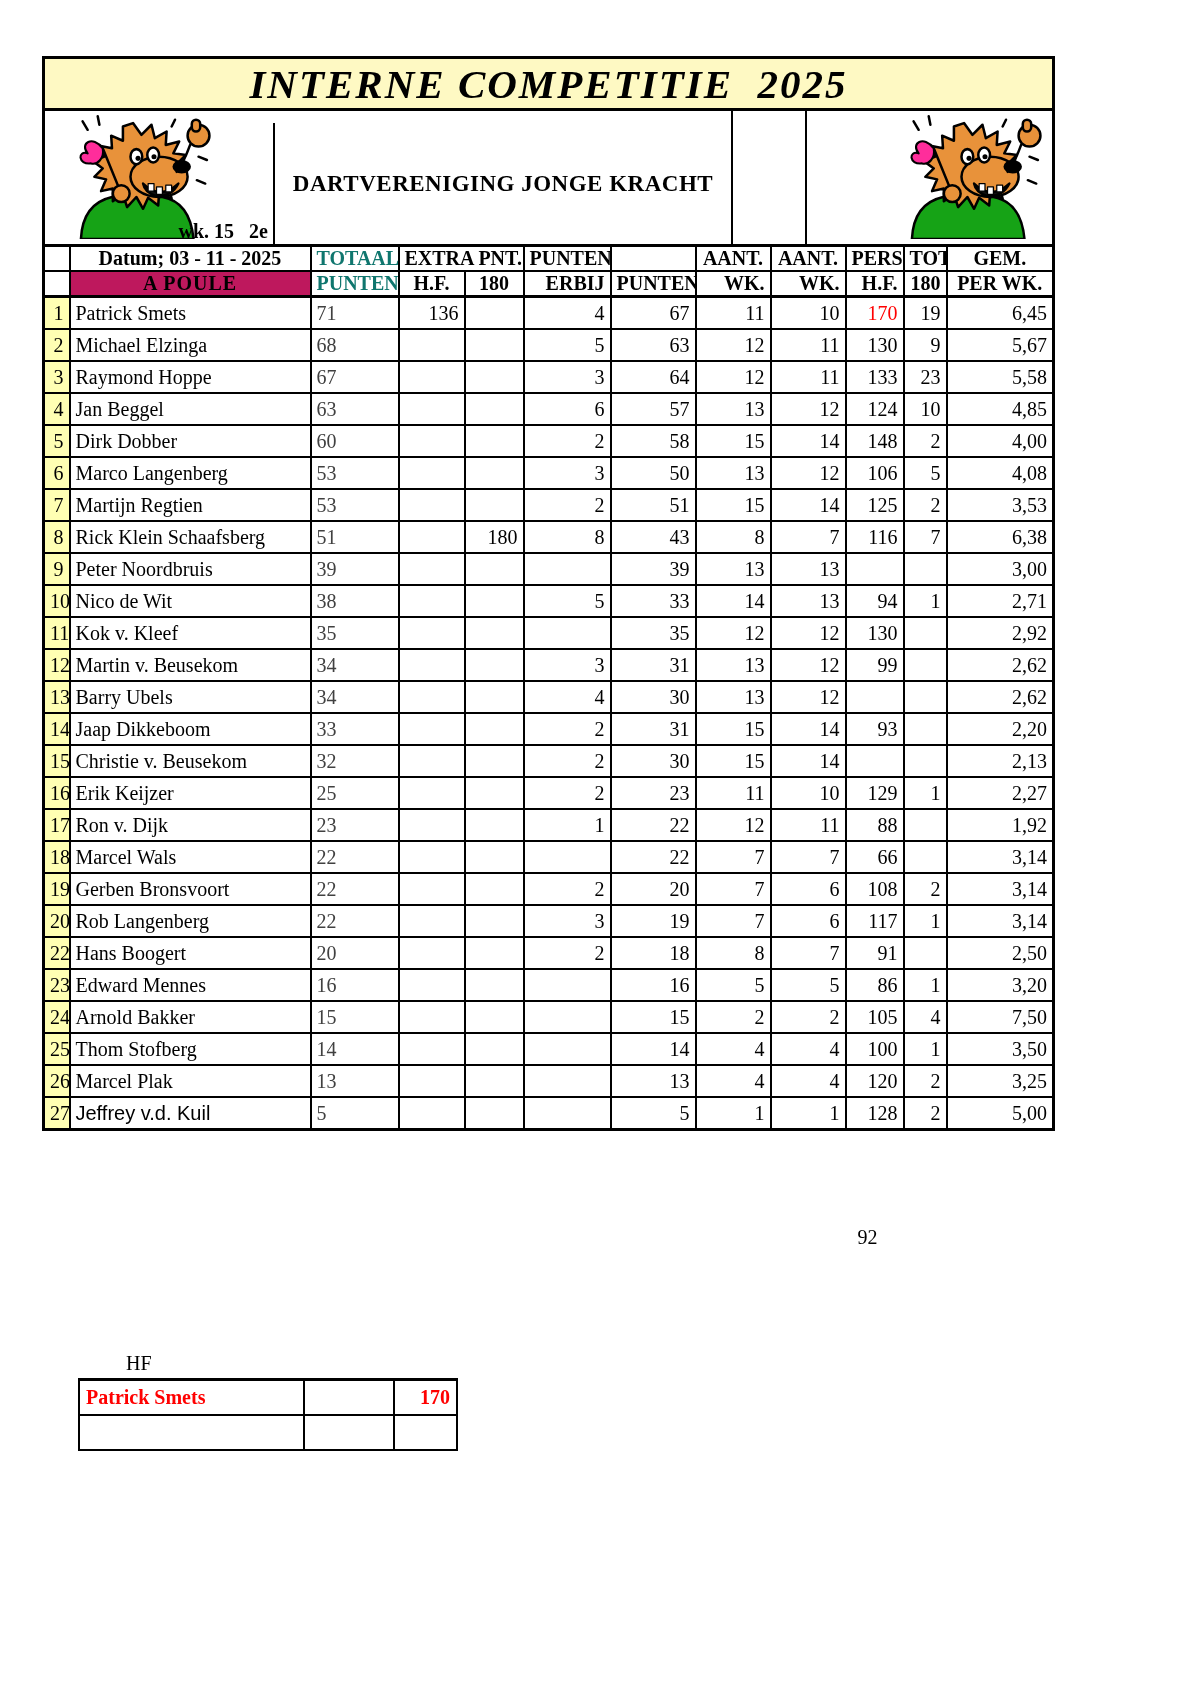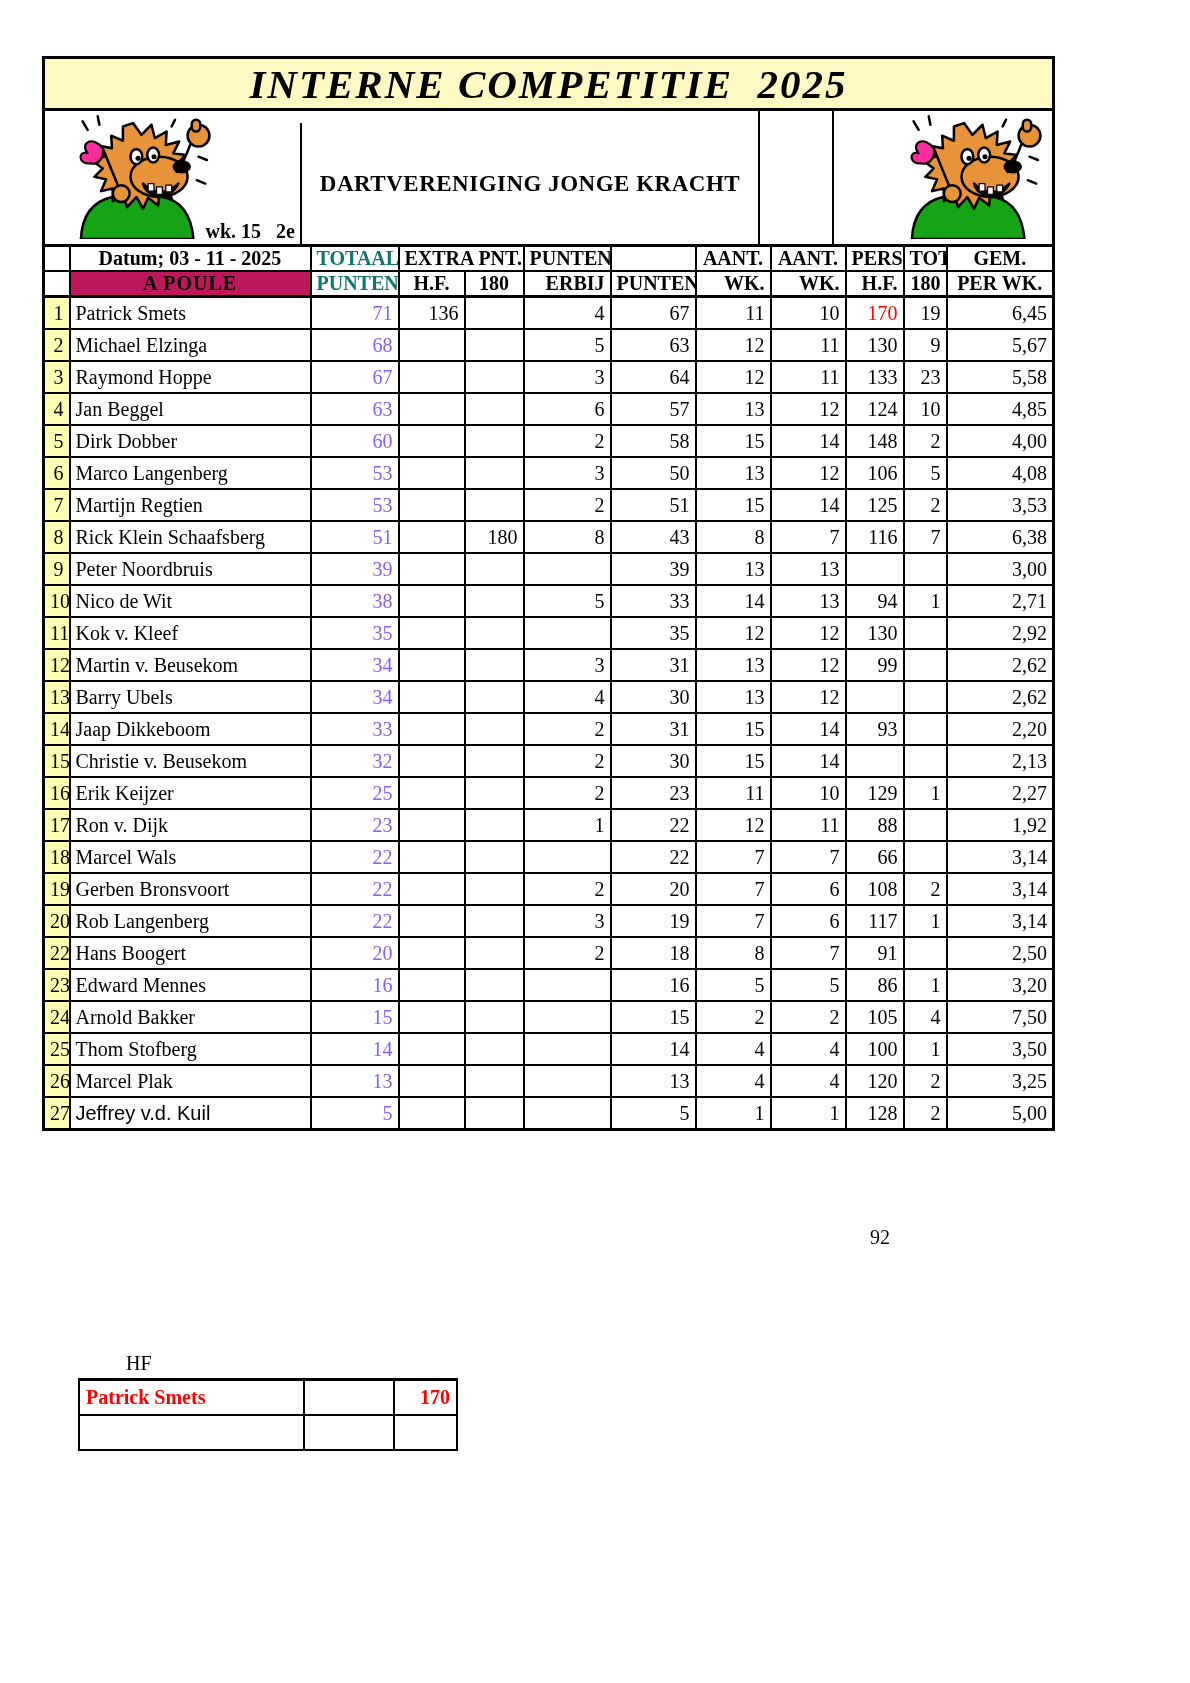--- a/index.html
+++ b/index.html
@@ -6,21 +6,21 @@
   body{width:1190px;height:1683px;position:relative;font-family:"Liberation Serif",serif;color:#000;}
   .sheet{position:absolute;left:42px;top:56px;width:1013px;}
 
   
   .title-bar{height:49px;background:#fef9c3;border:3px solid #000;border-bottom:none;
     display:flex;align-items:center;justify-content:center;box-sizing:content-box;}
   .title-bar .t{font-style:italic;font-weight:bold;font-size:41px;letter-spacing:2px;white-space:pre;}
 
   
   .logo-row{height:133px;border:3px solid #000;border-bottom:none;display:flex;position:relative;}
-  .logo-cell-left{width:255px;position:relative;}
+  .logo-cell-left{width:228px;position:relative;}
   .club-cell{width:456px;border-left:2px solid #000;display:flex;align-items:center;justify-content:center;margin-top:12px;}
   .club-cell .c{font-weight:bold;font-size:23px;letter-spacing:.5px;}
   .gap-cell{width:72px;border-left:2px solid #000;}
   .logo-cell-right{flex:1;border-left:2px solid #000;position:relative;}
   .week-label{position:absolute;bottom:1px;right:5px;font-weight:bold;font-size:20px;white-space:pre;}
   .mascot{position:absolute;top:2px;width:168px;height:126px;}
   .mascot.left{left:4px;}
   .mascot.right{right:4px;}
 
   
@@ -30,28 +30,28 @@
   table.standings th{height:22px;font-weight:bold;}
   table.standings td{height:30px;}
   tr.hrow1 th{text-align:center;}
   th.al{text-align:left;}
   th.ar{text-align:right;padding-right:4px;}
   th.red{color:#0f766e;}
   th.poule{background:#be185d;font-weight:normal;font-size:21px;letter-spacing:1px;}
   tbody tr:first-child td{border-top:3px solid #000;}
   td.c-rank{background:#FFFFB3;text-align:right;padding:0 3px;}
   td.c-name{text-align:left;padding-left:6px;}
-  td.c-totaal{color:#8b5cf6;font-weight:bold;text-align:right;padding-right:7px;}
+  td.c-totaal{color:#404040;font-weight:bold;text-align:left;padding-right:7px;}
   td.c-extra_hf,td.c-extra_180,td.c-erbij,td.c-punten,td.c-aant_wk,td.c-aant_wk2,
   td.c-pers_hf,td.c-tot_180,td.c-gem{text-align:right;padding-right:7px;}
   td.red-bold{color:#FF0000;font-weight:bold;}
   td.sans{font-family:"Liberation Sans",sans-serif;font-size:19px;}
 
   
-  .weeks-count{position:absolute;left:845px;top:1226px;width:45px;text-align:right;font-size:20px;}
+  .weeks-count{position:absolute;left:845px;top:1226px;width:45px;text-align:center;font-size:20px;}
   .hf-label{position:absolute;left:78px;top:1352px;font-size:20px;margin-left:48px;}
   table.hf-table{position:absolute;left:78px;top:1378px;border-collapse:collapse;border:2px solid #000;table-layout:fixed;}
   table.hf-table td{border:2px solid #000;height:33px;font-size:20px;padding:0 6px;}
   td.hf-name{color:#FF0000;font-weight:bold;text-align:left;}
   td.hf-val{color:#FF0000;font-weight:bold;text-align:right;}
 </style>
 </head>
 <body>
 
 <div class="sheet">

